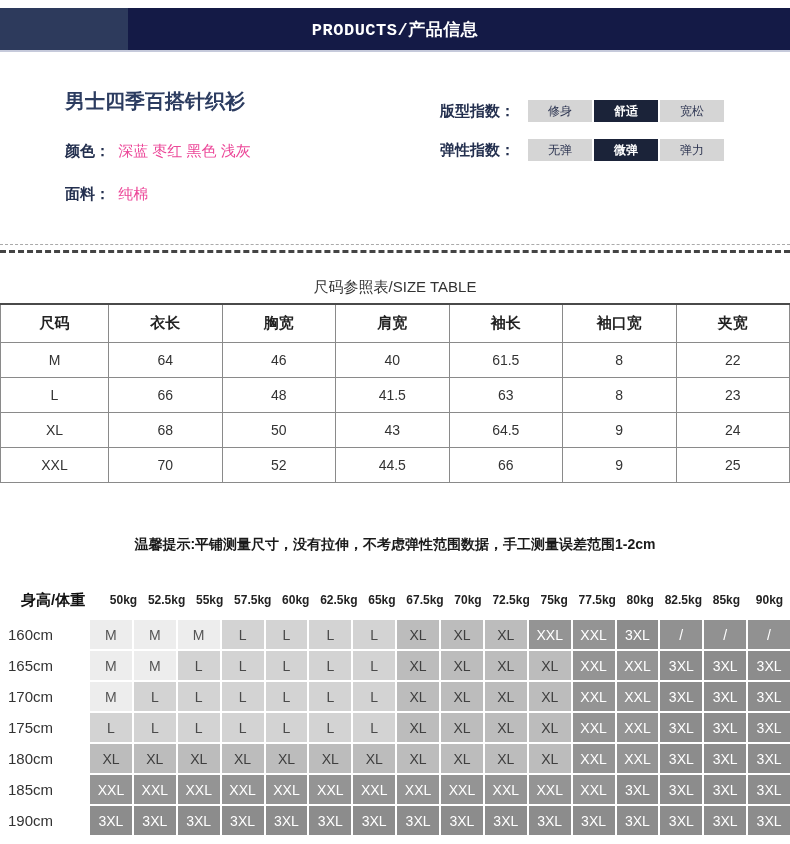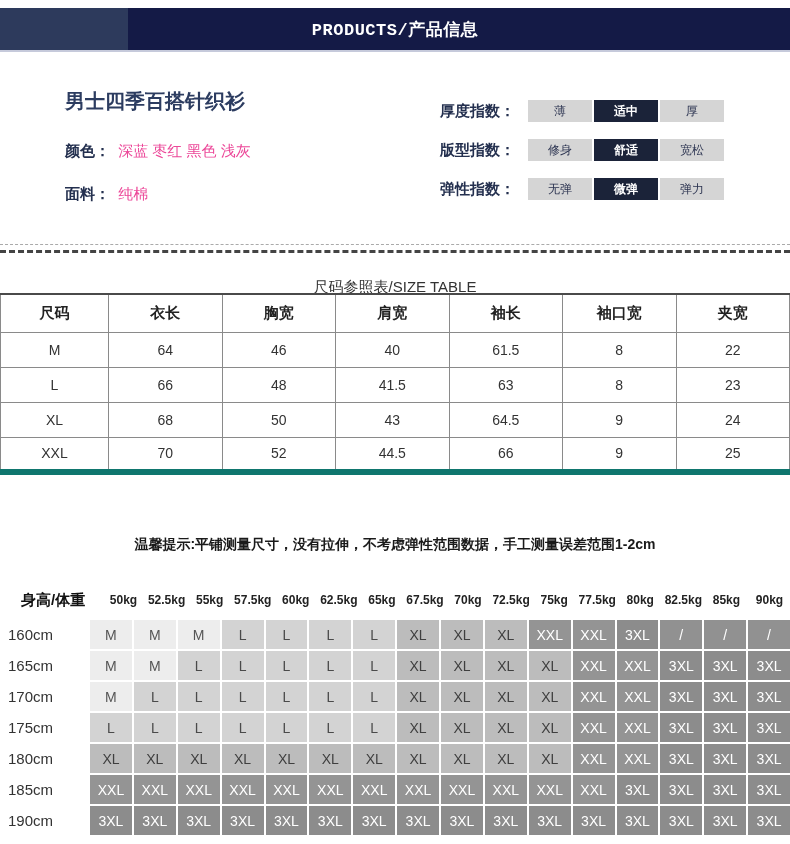--- a/index.html
+++ b/index.html
@@ -94,26 +94,26 @@
   .size-table-title {
     position: absolute;
     top: 278px; left: 0;
     width: 790px;
     text-align: center;
     font-size: 15px;
     color: #333333;
   }
   table.size-table {
     position: absolute;
-    top: 293px; left: 0;
+    top: 303px; left: 0;
     width: 790px;
     border-collapse: collapse;
     table-layout: fixed;
     border-top: 2px solid #4a4a4a;
-    border-bottom: 6px solid #0f766e;
+    border-bottom: 1px solid #0f766e;
   }
   table.size-table col.first { width: 108px; }
   table.size-table th, table.size-table td {
     border: 1px solid #8a8a8a;
     text-align: center;
     background: #ffffff;
   }
   table.size-table th {
     height: 38px;
     font-size: 15px;
@@ -187,28 +187,20 @@
     <span class="info-label">颜色：</span>
     <span class="info-value">深蓝 枣红 黑色 浅灰</span>
   </div>
 
   <div class="info-row fabric-row">
     <span class="info-label">面料：</span>
     <span class="info-value">纯棉</span>
   </div>
 
   <div class="indices">
-    <div class="index-row">
-      <span class="index-label">厚度指数：</span>
-      <span class="chips">
-          <span class="chip">薄</span>
-          <span class="chip selected">适中</span>
-          <span class="chip">厚</span>
-        </span>
-    </div>
     <div class="index-row">
       <span class="index-label">版型指数：</span>
       <span class="chips">
           <span class="chip">修身</span>
           <span class="chip selected">舒适</span>
           <span class="chip">宽松</span>
         </span>
     </div>
     <div class="index-row">
       <span class="index-label">弹性指数：</span>

